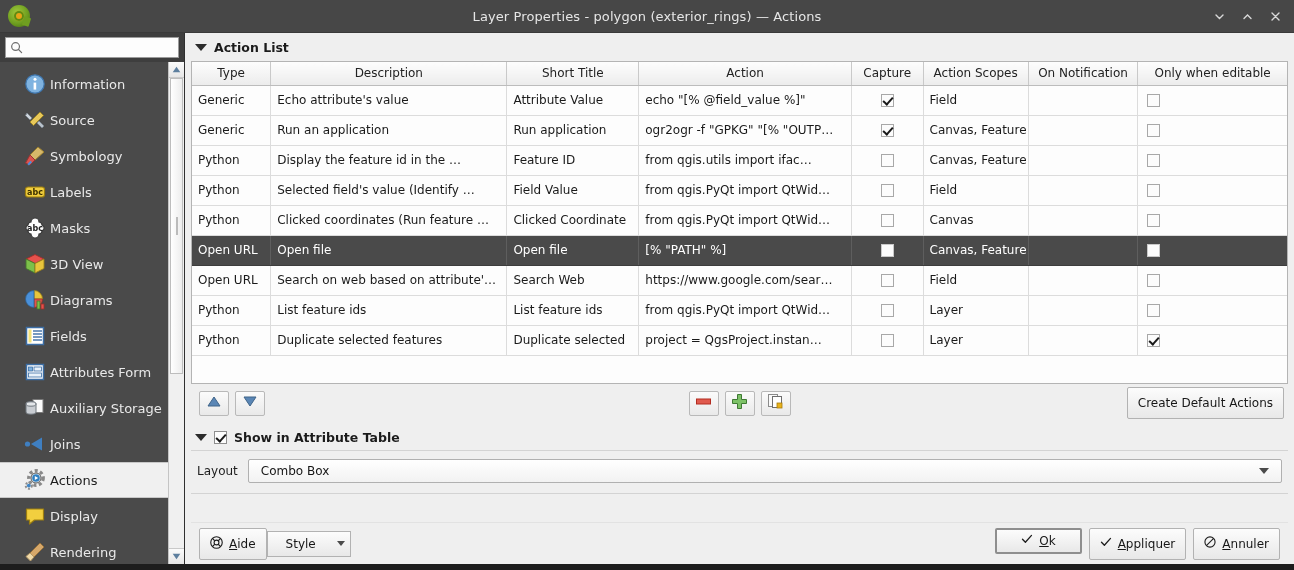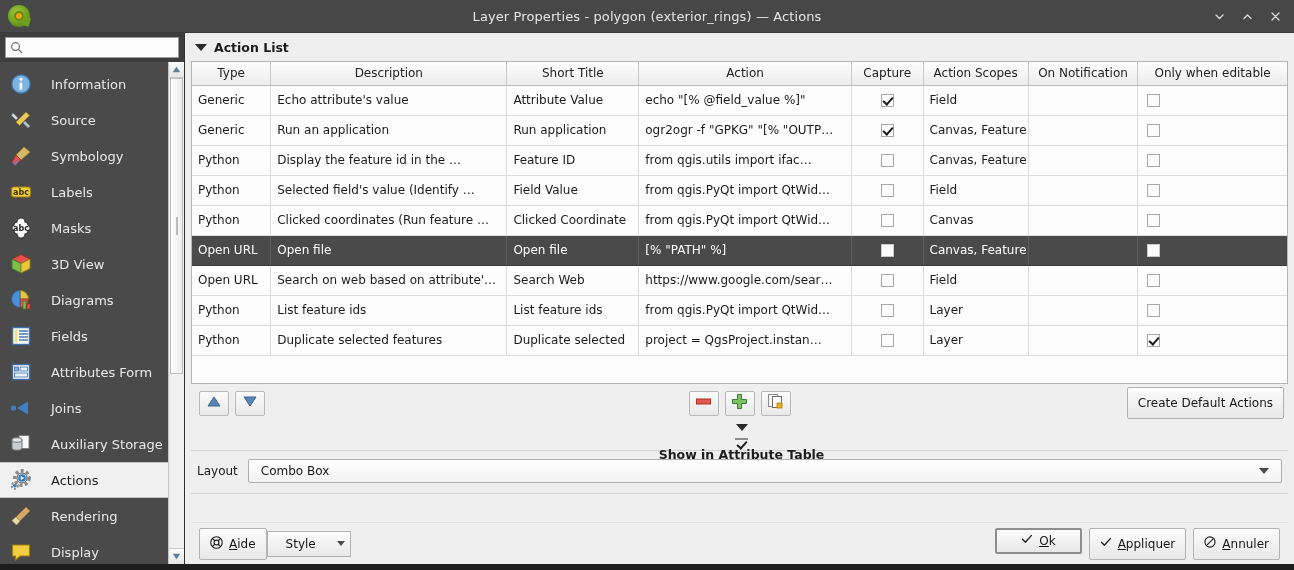--- a/index.html
+++ b/index.html
@@ -131,22 +131,22 @@
   }
   .side-list {
     flex: 1 1 auto;
     overflow: hidden;
     padding-top: 4px;
   }
   .side-item {
     height: 36px;
     display: flex;
     align-items: center;
-    padding-left: 10px;
-    gap: 19px;
+    padding-left: 24px;
+    gap: 4px;
     color: #e9e9e9;
     font-size: 13px;
     cursor: default;
   }
   .side-item.selected {
     background: #f0f0f0;
     color: #1d1d1d;
     border-top: 1px solid #c8c8c8;
     border-bottom: 1px solid #c8c8c8;
   }
@@ -336,21 +336,20 @@
     flex: 0 0 auto;
     margin-top: 2px;
   }
   .sec2-head {
     display: flex; align-items: center; gap: 7px;
     height: 26px;
     padding-left: 4px;
     font-weight: bold;
     font-size: 12.5px;
     color: #1b1b1b;
-    flex-direction: column;
   }
   .sec2-body {
     border-top: 1px solid #d3d3d3;
     border-bottom: 1px solid #d3d3d3;
     padding: 8px 6px 10px 6px;
     display: flex;
     align-items: center;
     gap: 10px;
   }
   .lbl { font-size: 12px; color: #1d1d1d; }
@@ -566,65 +565,65 @@
                   <rect x="4.5" y="6" width="4" height="4" fill="#7fb3e0" stroke="#3c6ea5" stroke-width="0.8"></rect>
                   <rect x="10" y="6" width="7.5" height="4" fill="#eaf2fa" stroke="#3c6ea5" stroke-width="0.8"></rect>
                   <rect x="4.5" y="12" width="13" height="4" fill="#eaf2fa" stroke="#3c6ea5" stroke-width="0.8"></rect>
                 </svg>
               </span>
               <span>Attributes Form</span>
             </div>
             <div class="side-item">
               <span class="side-ico">
                 <svg width="22" height="22" viewBox="0 0 22 22">
-                  <circle cx="3.5" cy="11" r="2.6" fill="#3f7fc1"></circle>
-                  <path d="M7 11 L18 4.5 L18 17.5 Z" fill="#3f7fc1"></path>
-                </svg>
-              </span>
-              <span>Joins</span>
-            </div>
-            <div class="side-item">
-              <span class="side-ico">
-                <svg width="22" height="22" viewBox="0 0 22 22">
                   <rect x="9" y="2.5" width="10" height="13" fill="#fafafa" stroke="#7b7b7b" stroke-width="1"></rect>
                   <path d="M2 7 a5 2.2 0 0 1 10 0 v8 a5 2.2 0 0 1 -10 0 Z" fill="#c9cdd2" stroke="#6f767d" stroke-width="1"></path>
                   <ellipse cx="7" cy="7" rx="5" ry="2.2" fill="#e4e7ea" stroke="#6f767d" stroke-width="1"></ellipse>
                 </svg>
               </span>
               <span>Auxiliary Storage</span>
+            </div>
+            <div class="side-item">
+              <span class="side-ico">
+                <svg width="22" height="22" viewBox="0 0 22 22">
+                  <circle cx="3.5" cy="11" r="2.6" fill="#3f7fc1"></circle>
+                  <path d="M7 11 L18 4.5 L18 17.5 Z" fill="#3f7fc1"></path>
+                </svg>
+              </span>
+              <span>Joins</span>
             </div>
             <div class="side-item selected">
               <span class="side-ico">
                 <svg width="22" height="22" viewBox="0 0 22 22">
                   <circle cx="12" cy="9" r="7.2" fill="none" stroke="#888" stroke-width="3.4" stroke-dasharray="3 2.4"></circle>
                   <circle cx="12" cy="9" r="5" fill="#e9eef3" stroke="#5a5a5a" stroke-width="1"></circle>
                   <circle cx="12" cy="9" r="3.8" fill="#2f7fc1"></circle>
                   <path d="M10.8 6.9 L14.2 9 L10.8 11.1 Z" fill="#fff"></path>
                   <circle cx="4.8" cy="16.6" r="3.1" fill="none" stroke="#8d8d8d" stroke-width="2" stroke-dasharray="2 1.6"></circle>
                   <circle cx="4.8" cy="16.6" r="1.9" fill="#3f86c6"></circle>
                 </svg>
               </span>
               <span>Actions</span>
             </div>
             <div class="side-item">
               <span class="side-ico">
                 <svg width="22" height="22" viewBox="0 0 22 22">
+                  <path d="M2.5 4 h17 v11 h-9 l-5 4 v-4 h-3 Z" fill="#f2cf3f" stroke="#9c7e10" stroke-width="1.2" stroke-linejoin="round"></path>
+                </svg>
+              </span>
+              <span>Display</span>
+            </div>
+            <div class="side-item">
+              <span class="side-ico">
+                <svg width="22" height="22" viewBox="0 0 22 22">
                   <path d="M16 2 L20 6 L10 16 L6 12 Z" fill="#d6a86a" stroke="#97713c" stroke-width="1"></path>
                   <path d="M6 12 L10 16 L6.5 20 L2 15.5 Z" fill="#f0d9a8" stroke="#b49a68" stroke-width="1"></path>
                 </svg>
               </span>
               <span>Rendering</span>
-            </div>
-            <div class="side-item">
-              <span class="side-ico">
-                <svg width="22" height="22" viewBox="0 0 22 22">
-                  <path d="M2.5 4 h17 v11 h-9 l-5 4 v-4 h-3 Z" fill="#f2cf3f" stroke="#9c7e10" stroke-width="1.2" stroke-linejoin="round"></path>
-                </svg>
-              </span>
-              <span>Display</span>
             </div>
           </div>
 
         <div class="side-sb">
           <div class="sb-arrow">
             <svg width="9" height="7" viewBox="0 0 9 7">
                 <path d="M4.5 0.8 L8.3 6.2 L0.7 6.2 Z" fill="#5d7f9e"></path>
               </svg>
           </div>
           <div class="sb-track">

